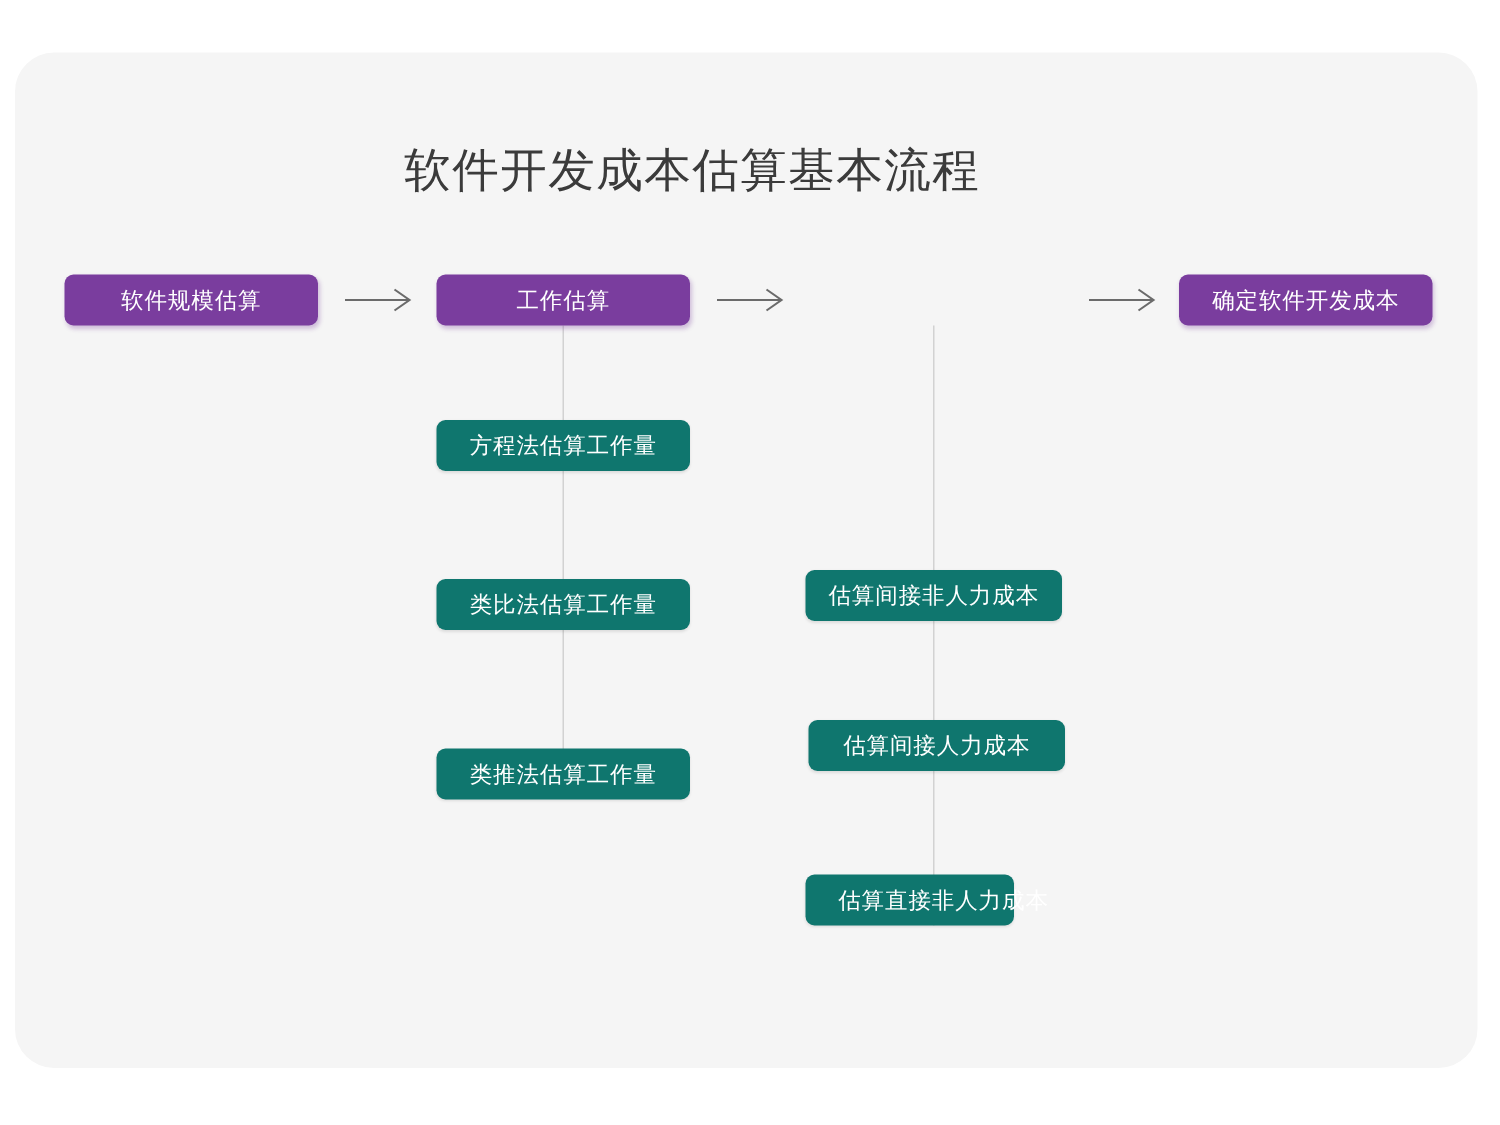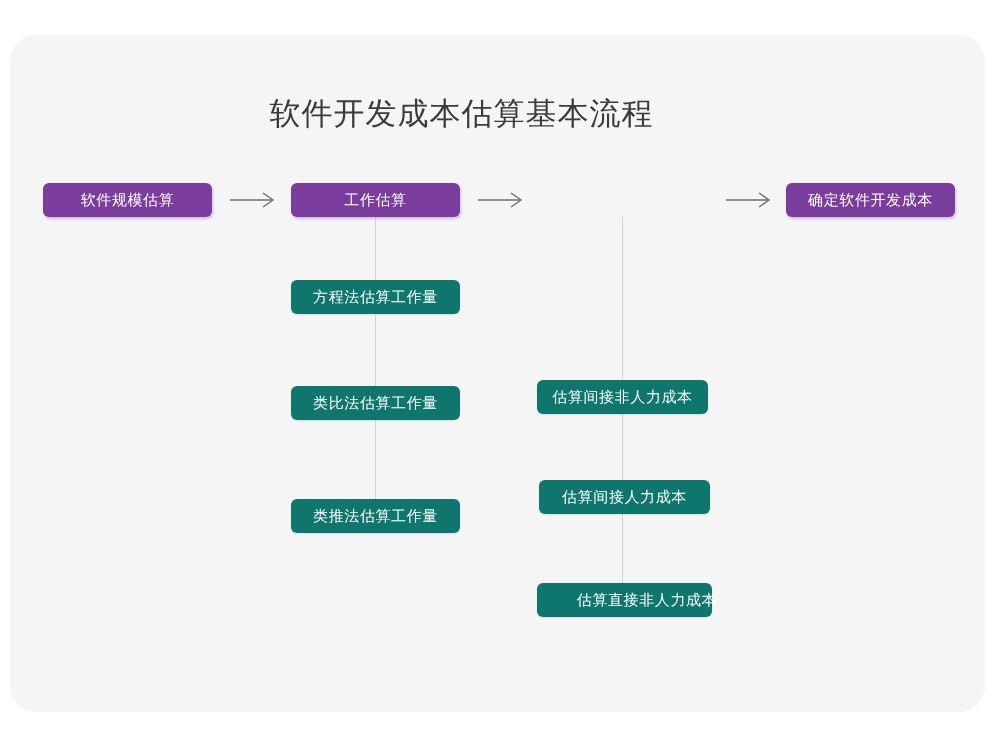--- a/index.html
+++ b/index.html
@@ -133,21 +133,21 @@
         <polyline points="33,3 43,10 33,17" fill="none" stroke="#6b6b6b" stroke-width="1.4"></polyline>
       </svg>
     </div>
 
 
 
     <div class="node sub" style="left:537px; top:380px; width:171px;">估算间接非人力成本</div>
 
     <div class="node sub" style="left:539px; top:480px; width:171px;">估算间接人力成本</div>
 
-    <div class="node sub" style="left:537px; top:583px; width:175px;padding-left:45px;">估算直接非人力成本</div>
+    <div class="node sub" style="left:537px; top:583px; width:139px;padding-left:45px;">估算直接非人力成本</div>
 
     <div class="arrow" style="left:726px; top:190px; width:46px;">
       <svg width="46" height="20" viewBox="0 0 46 20">
         <line x1="0" y1="10" x2="42" y2="10" stroke="#6b6b6b" stroke-width="1.4"></line>
         <polyline points="33,3 43,10 33,17" fill="none" stroke="#6b6b6b" stroke-width="1.4"></polyline>
       </svg>
     </div>
 
     <div class="node primary" style="left:786px; top:183px; width:169px;">确定软件开发成本</div>
 

